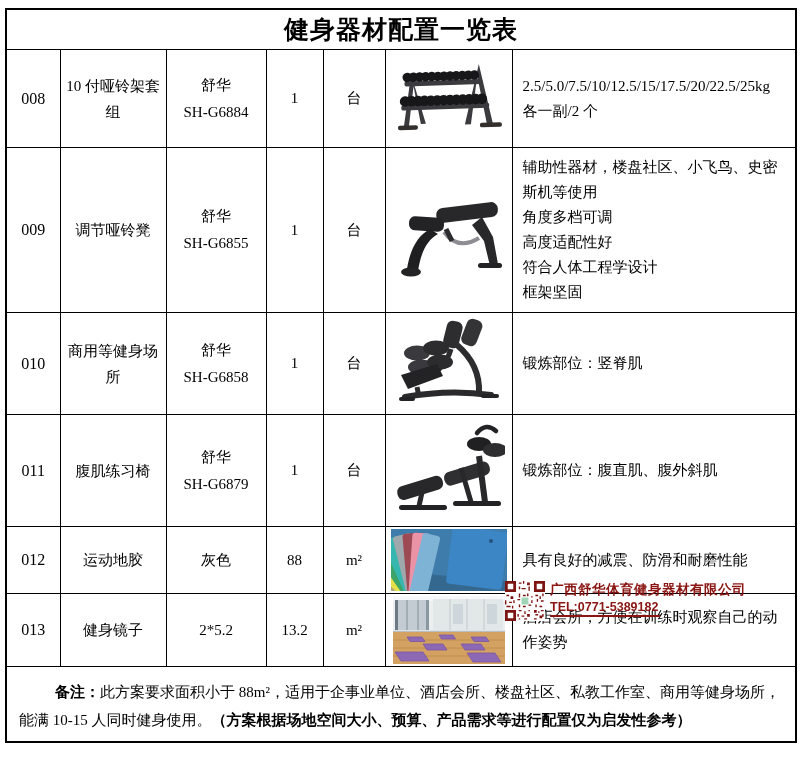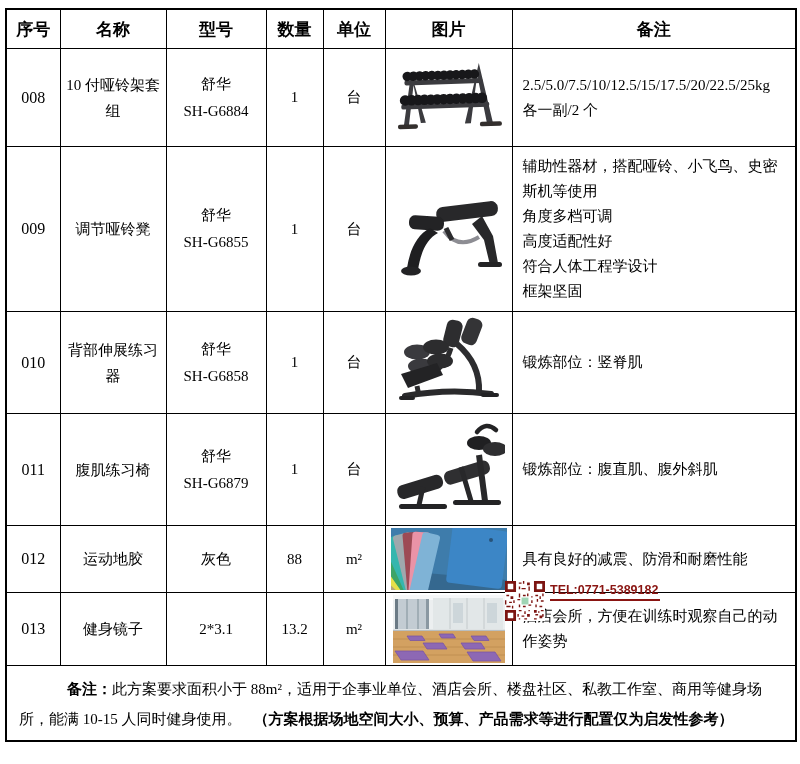--- a/index.html
+++ b/index.html
@@ -20,21 +20,21 @@
   .c-img svg{display:block;margin:0 auto;}
   .c-remark{text-align:left;padding:7px 10px;line-height:25px;word-break:break-all;}
   #rows tr:nth-child(1){height:98px;}
   #rows tr:nth-child(2){height:148px;}
   #rows tr:nth-child(3){height:102px;}
   #rows tr:nth-child(4){height:112px;}
   #rows tr:nth-child(5){height:67px;}
   #rows tr:nth-child(6){height:73px;}
   .note-cell{height:66px;text-align:left;font-size:15px;line-height:28px;
     padding:6px 12px 2px 12px;text-indent:2.4em;}
-  .note-bold{font-family:Liberation Mono, monospace;font-weight:bold;text-indent:0;margin-left:12px;}
+  .note-bold{font-family:Liberation Serif, serif;font-weight:bold;text-indent:0;}
   
   .watermark{position:absolute;left:505px;top:581px;display:flex;align-items:flex-start;gap:5px;
     font-family:"Liberation Sans","DejaVu Sans",sans-serif;font-weight:bold;z-index:3;line-height:1;}
   .qr{width:40px;height:40px;background:#fff;}
   .wm-text{padding-top:2px;}
   .wm-company{font-size:13.5px;letter-spacing:.5px;margin-bottom:3px;white-space:nowrap;}
   .wm-tel{font-size:12.5px;border-bottom:2px solid currentColor;padding:1px 2px 2px 0;
     width:max-content;margin-bottom:10px;white-space:nowrap;}
   .wm-url{font-size:12.5px;white-space:nowrap;}
 </style>
@@ -46,29 +46,23 @@
     <colgroup>
       <col style="width:54px">
         <col style="width:106px">
         <col style="width:100px">
       <col style="width:57px">
         <col style="width:62px">
         <col style="width:127px">
         <col style="width:284px">
     </colgroup>
     <thead>
-      <tr id="header-row">
-          <th>序号</th>
-          <th>名称</th>
-          <th>型号</th>
-          <th>数量</th>
-          <th>单位</th>
-          <th>图片</th>
-          <th>备注</th>
-        </tr>
+      <tr class="title-row">
+        <th colspan="7">健身器材配置一览表</th>
+      </tr>
     </thead>
     <tbody id="rows">
         <tr>
           <td class="c-no">008</td>
           <td class="c-name">10 付哑铃架套组</td>
           <td class="c-model">
             <div>舒华</div>
             <div>SH-G6884</div>
           </td>
           <td class="c-qty">1</td>
@@ -106,30 +100,30 @@
     <rect x="15" y="38" width="35" height="14" rx="6" fill="#232325" transform="rotate(4 32 45)"></rect>
     <path d="M36,50 C23,57 16,71 13,90 L24,92 C27,73 33,61 44,55 Z" fill="#1f1f21"></path>
     <ellipse cx="17" cy="93" rx="10" ry="4.5" fill="#232325"></ellipse>
     <path d="M88,38 L99,58 L104,85 L96,87 L90,62 L78,46 Z" fill="#28282a"></path>
     <rect x="84" y="84" width="24" height="5" rx="2.5" fill="#232325"></rect>
     <path d="M50,53 Q64,72 85,59" stroke="#8d8d93" stroke-width="4" fill="none"></path>
     <path d="M52,50 L58,62" stroke="#2c2c2e" stroke-width="5"></path>
   </svg>
 </td>
           <td class="c-remark">
-            <div>辅助性器材，搭配哑铃、小飞鸟、史密斯机等使用</div>
+            <div>辅助性器材，楼盘社区、小飞鸟、史密斯机等使用</div>
             <div>角度多档可调</div>
             <div>高度适配性好</div>
             <div>符合人体工程学设计</div>
             <div>框架坚固</div>
           </td>
         </tr>
         <tr>
           <td class="c-no">010</td>
-          <td class="c-name">背部伸展练习器</td>
+          <td class="c-name">商用等健身场所</td>
           <td class="c-model">
             <div>舒华</div>
             <div>SH-G6858</div>
           </td>
           <td class="c-qty">1</td>
           <td class="c-unit">台</td>
           <td class="c-img">
   <svg width="112" height="94" viewBox="0 0 112 94">
     <rect x="52" y="4" width="16" height="27" rx="6" fill="#2d2d2f" transform="rotate(14 60 17)"></rect>
     <rect x="71" y="2" width="16" height="27" rx="6" fill="#343436" transform="rotate(21 79 15)"></rect>
@@ -206,21 +200,21 @@
   </svg>
 </td>
           <td class="c-remark">
             <div>具有良好的减震、防滑和耐磨性能</div>
           </td>
         </tr>
         <tr>
           <td class="c-no">013</td>
           <td class="c-name">健身镜子</td>
           <td class="c-model">
-            <div>2*3.1</div>
+            <div>2*5.2</div>
           </td>
           <td class="c-qty">13.2</td>
           <td class="c-unit">m²</td>
           <td class="c-img">
   <svg width="112" height="68" viewBox="0 0 112 68">
     <rect width="112" height="36" fill="#eceff0"></rect>
     <rect width="112" height="5" fill="#f6f7f8"></rect>
     <rect x="2" y="4" width="34" height="30" fill="#c3ccd3"></rect>
     <rect x="2" y="4" width="3" height="30" fill="#6b7a85"></rect>
     <rect x="33" y="4" width="3" height="30" fill="#8a98a2"></rect>
@@ -265,15 +259,16 @@
       <g fill="#7c1411">
         <path fill-rule="evenodd" d="M0,0h8v8H0zM2,2v4h4V2z"></path>
         <path fill-rule="evenodd" d="M21,0h8v8h-8zM23,2v4h4V2z"></path>
         <path fill-rule="evenodd" d="M0,21h8v8H0zM2,23v4h4v-4z"></path>
         <path d="M10,1h2v1h-2zM13,0h1v2h-1zM16,1h2v2h-2zM10,4h1v2h-1zM12,5h3v1h-3zM17,4h1v3h-1zM1,10h2v1H1zM4,11h2v2H4zM0,14h1v3H0zM3,15h2v1H3zM6,14h1v2H6zM1,18h3v1H1zM5,18h1v2H5zM10,9h1v3h-1zM13,10h2v1h-2zM16,9h1v2h-1zM19,11h1v1h-1zM9,13h2v1H9zM19,14h1v2h-1zM10,17h1v2h-1zM13,18h2v1h-2zM17,17h2v1h-2zM22,10h2v1h-2zM25,11h1v2h-1zM27,9h1v2h-1zM23,13h1v2h-1zM26,14h2v1h-2zM22,17h1v2h-1zM25,18h2v1h-2zM10,21h2v1h-2zM14,22h1v2h-1zM17,21h1v1h-1zM9,24h1v2H9zM12,25h2v1h-2zM16,24h2v2h-2zM10,27h1v1h-1zM14,27h2v1h-2zM21,21h2v2h-2zM24,22h1v1h-1zM26,21h2v1h-2zM22,24h2v1h-2zM25,25h2v2h-2zM21,27h2v1h-2zM27,24h1v2h-1z"></path>
       </g>
       <rect x="12" y="12" width="5" height="5" fill="#9fd4b4"></rect>
     </svg>
   </div>
   <div class="wm-text">
+    <div class="wm-company">广西舒华体育健身器材有限公司</div>
     <div class="wm-tel">TEL:0771-5389182</div>
   </div>
 </div>
 
 </body></html>

